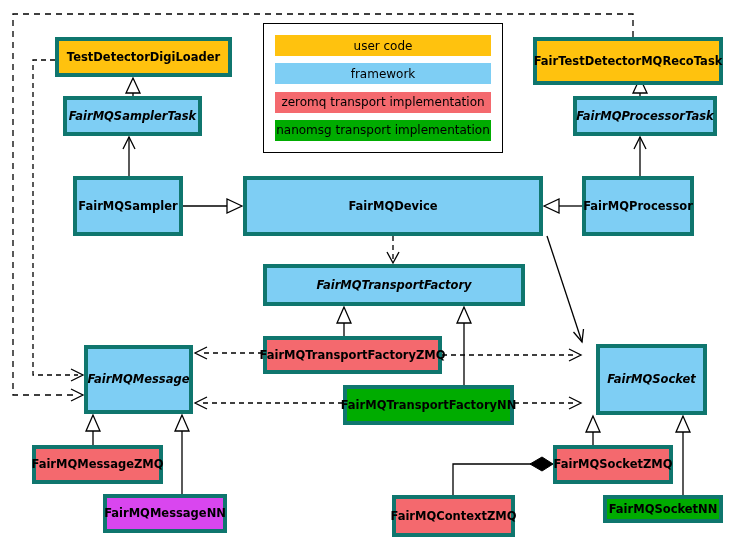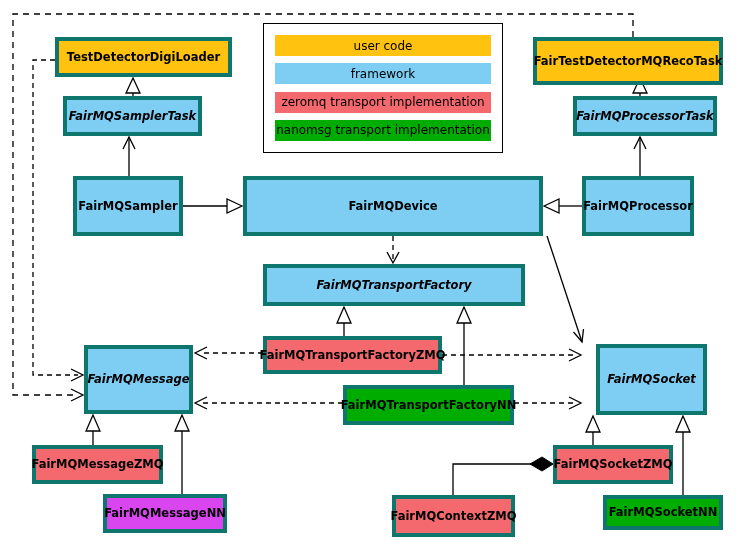--- a/index.html
+++ b/index.html
@@ -179,21 +179,21 @@
   </div>
   <div class="node" style="left: 103px; top: 494px; width: 124px; height: 39px; background-color: #d946ef;">
     <span>FairMQMessageNN</span>
   </div>
   <div class="node" style="left: 392px; top: 495px; width: 123px; height: 42px; background-color: rgb(244, 105, 110);">
     <span>FairMQContextZMQ</span>
   </div>
   <div class="node" style="left: 553px; top: 445px; width: 120px; height: 39px; background-color: rgb(244, 105, 110);">
     <span>FairMQSocketZMQ</span>
   </div>
-  <div class="node" style="left: 603px; top: 495px; width: 120px; height: 35px; background-color: rgb(0, 172, 0);">
+  <div class="node" style="left: 603px; top: 495px; width: 120px; height: 28px; background-color: rgb(0, 172, 0);">
     <span>FairMQSocketNN</span>
   </div>
 
   <div class="legend" style="left:263px;top:23px;width:240px;height:130px;">
     <div class="legend-bar" style="background-color: rgb(255, 194, 14);">
       <span>user code</span>
     </div>
     <div class="legend-bar" style="background-color: rgb(126, 206, 244);">
       <span>framework</span>
     </div>

